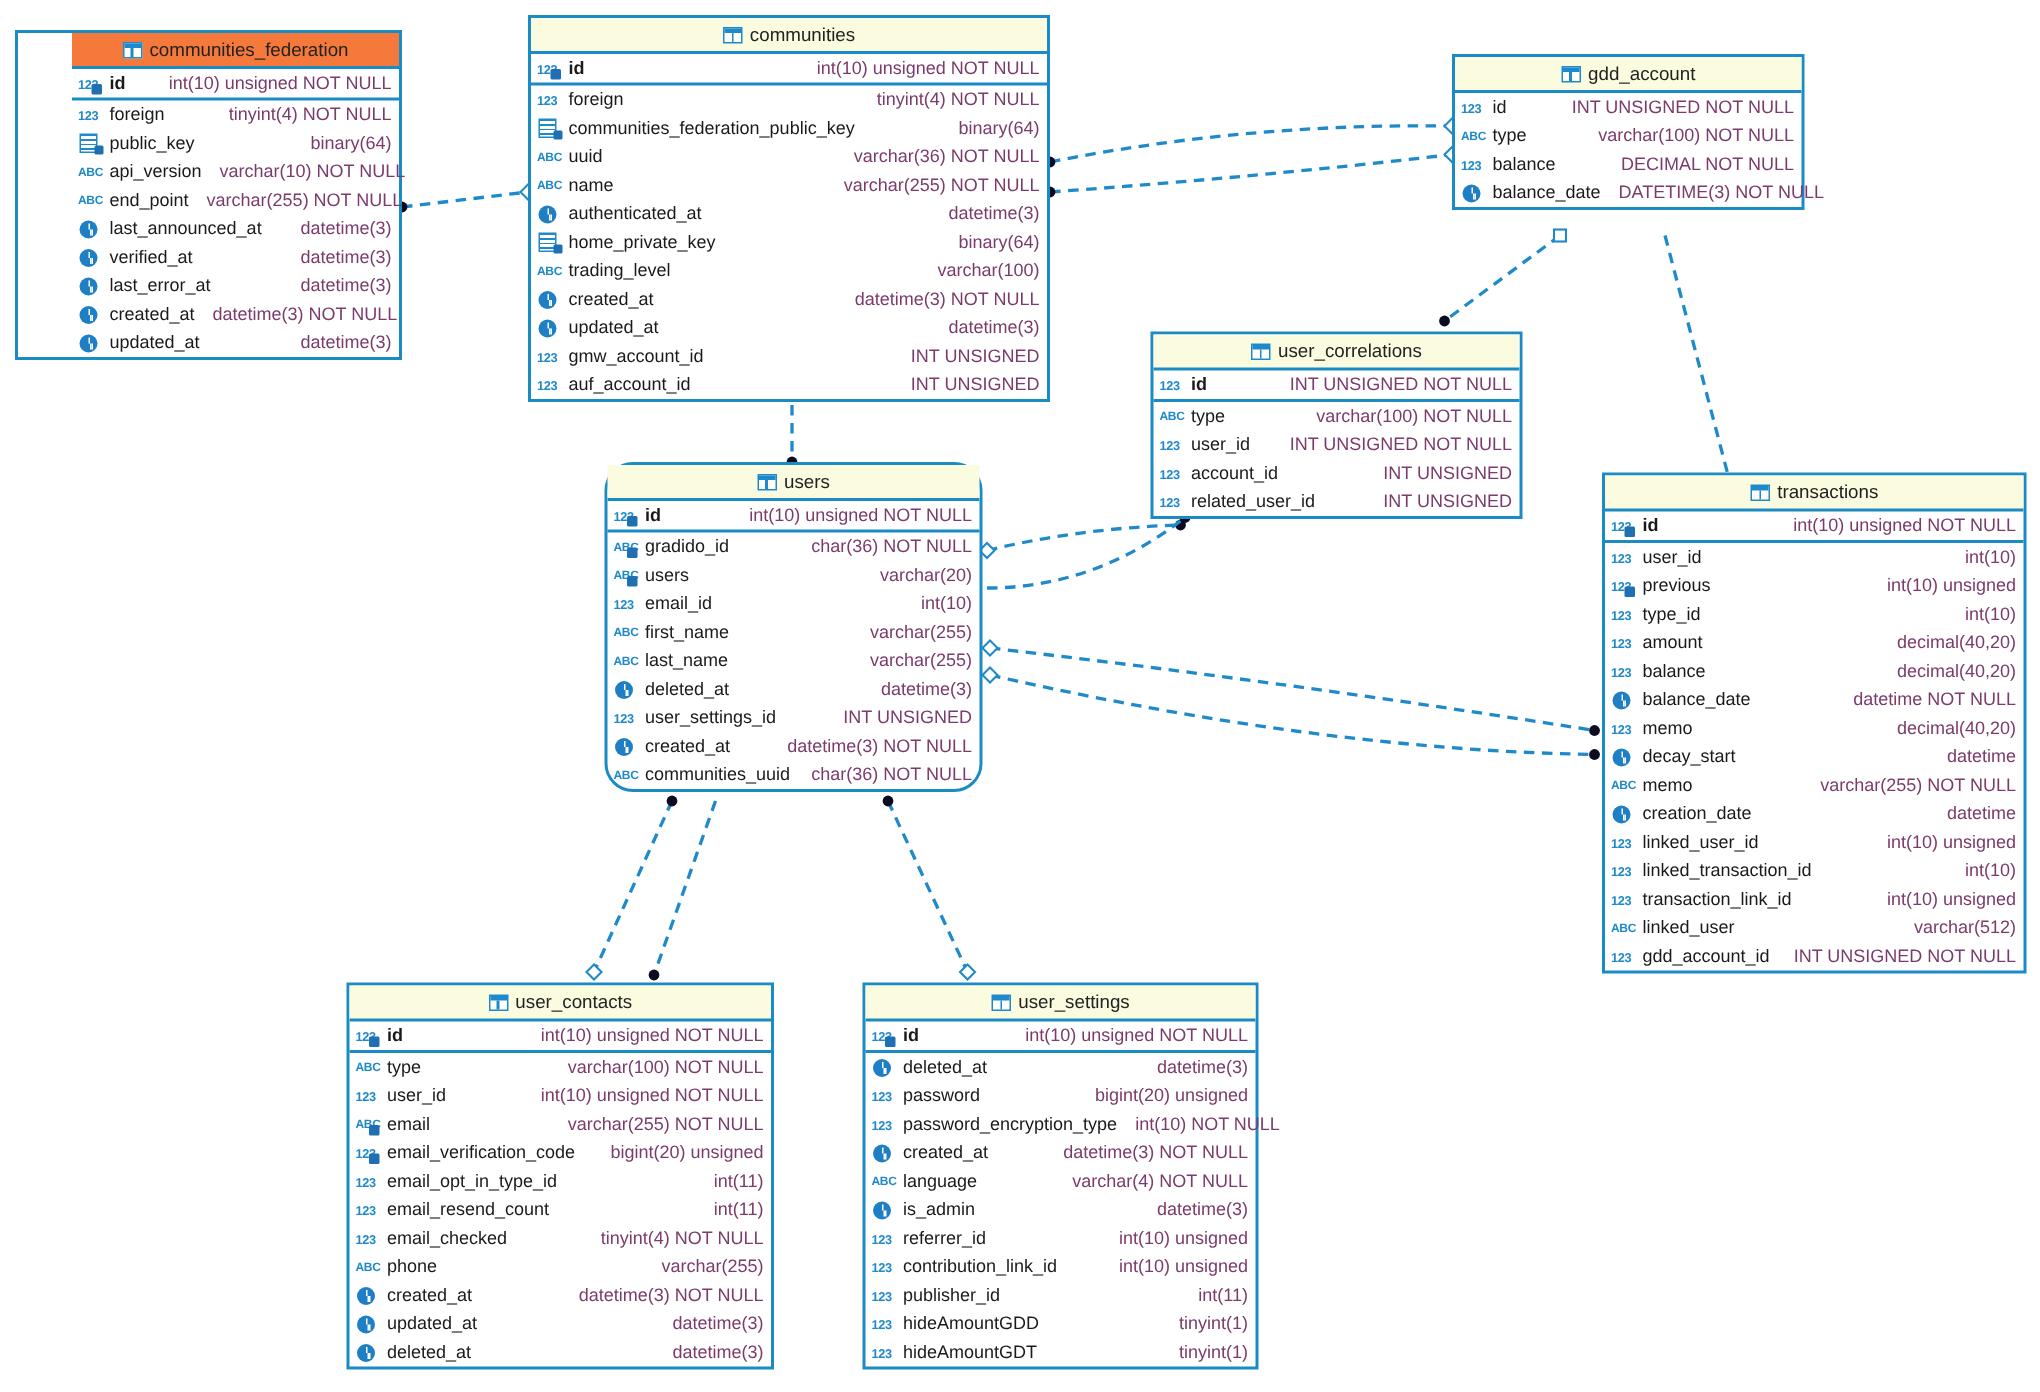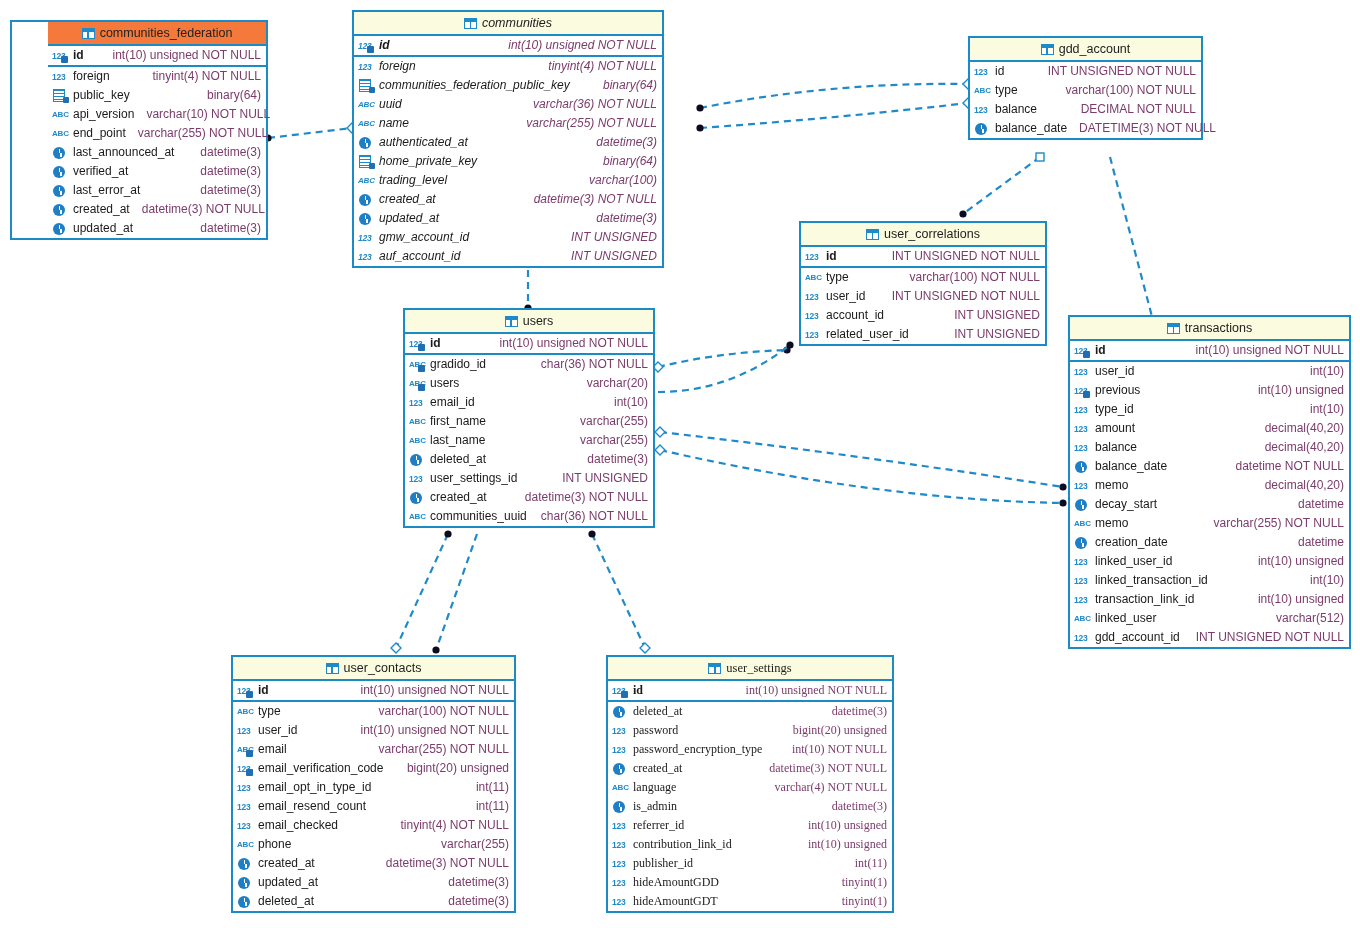--- a/index.html
+++ b/index.html
@@ -264,21 +264,21 @@
             <span class="fname">created_at</span>
             <span class="ftype">datetime(3) NOT NULL</span>
           </div>
           <div class="row">
             <span class="ticon clock"></span>
             <span class="fname">updated_at</span>
             <span class="ftype">datetime(3)</span>
           </div>
         </div>
       </div>
-      <div class="entity" style="left: 352px; top: 10px; width: 312px; font-style: italic;">
+      <div class="entity" style="left: 352px; top: 10px; width: 348px;">
         <div class="entity-header"><span class="hdr-inner">
             <span class="tbl-icon"></span>
             <span>communities</span>
           </span></div>
         <div class="pk-section">
           <div class="row pk">
             <span class="ticon num key"></span>
             <span class="fname">id</span>
             <span class="ftype">int(10) unsigned NOT NULL</span>
           </div>
@@ -362,21 +362,21 @@
             <span class="fname">balance</span>
             <span class="ftype">DECIMAL NOT NULL</span>
           </div>
           <div class="row">
             <span class="ticon clock"></span>
             <span class="fname">balance_date</span>
             <span class="ftype">DATETIME(3) NOT NULL</span>
           </div>
         </div>
       </div>
-      <div class="entity" style="left: 767px; top: 221px; width: 248px; margin-left: 32px;">
+      <div class="entity" style="left: 767px; top: 221px; width: 248px;">
         <div class="entity-header"><span class="hdr-inner">
             <span class="tbl-icon"></span>
             <span>user_correlations</span>
           </span></div>
         <div class="pk-section">
           <div class="row pk">
             <span class="ticon num"></span>
             <span class="fname">id</span>
             <span class="ftype">INT UNSIGNED NOT NULL</span>
           </div>
@@ -397,21 +397,21 @@
             <span class="fname">account_id</span>
             <span class="ftype">INT UNSIGNED</span>
           </div>
           <div class="row">
             <span class="ticon num"></span>
             <span class="fname">related_user_id</span>
             <span class="ftype">INT UNSIGNED</span>
           </div>
         </div>
       </div>
-      <div class="entity" style="left: 403px; top: 308px; width: 252px;">
+      <div class="entity" style="left: 403px; top: 308px; width: 252px; border-radius: 19px;">
         <div class="entity-header"><span class="hdr-inner">
             <span class="tbl-icon"></span>
             <span>users</span>
           </span></div>
         <div class="pk-section">
           <div class="row pk">
             <span class="ticon num key"></span>
             <span class="fname">id</span>
             <span class="ftype">int(10) unsigned NOT NULL</span>
           </div>
@@ -617,21 +617,21 @@
             <span class="fname">updated_at</span>
             <span class="ftype">datetime(3)</span>
           </div>
           <div class="row">
             <span class="ticon clock"></span>
             <span class="fname">deleted_at</span>
             <span class="ftype">datetime(3)</span>
           </div>
         </div>
       </div>
-      <div class="entity" style="left: 606px; top: 655px; width: 288px; font-family: Liberation Serif, serif;">
+      <div class="entity" style="left: 575px; top: 655px; width: 264px;">
         <div class="entity-header"><span class="hdr-inner">
             <span class="tbl-icon"></span>
             <span>user_settings</span>
           </span></div>
         <div class="pk-section">
           <div class="row pk">
             <span class="ticon num key"></span>
             <span class="fname">id</span>
             <span class="ftype">int(10) unsigned NOT NULL</span>
           </div>

